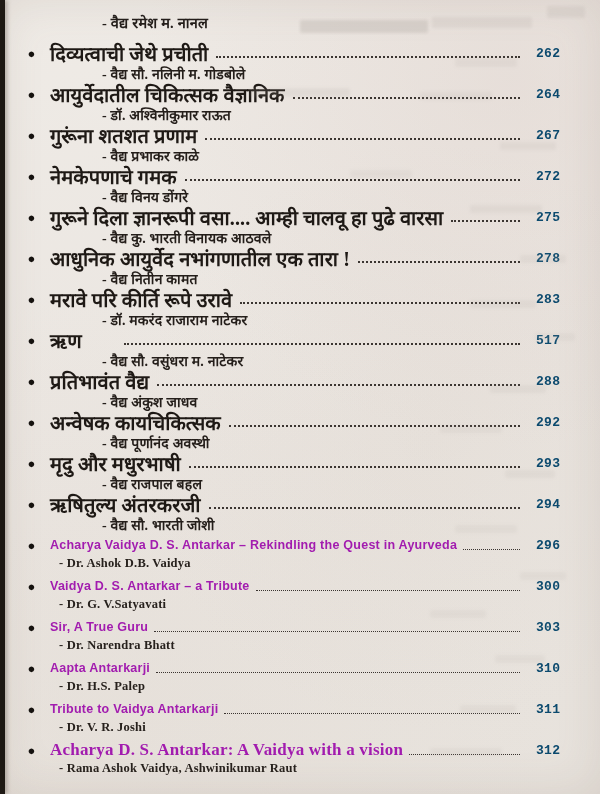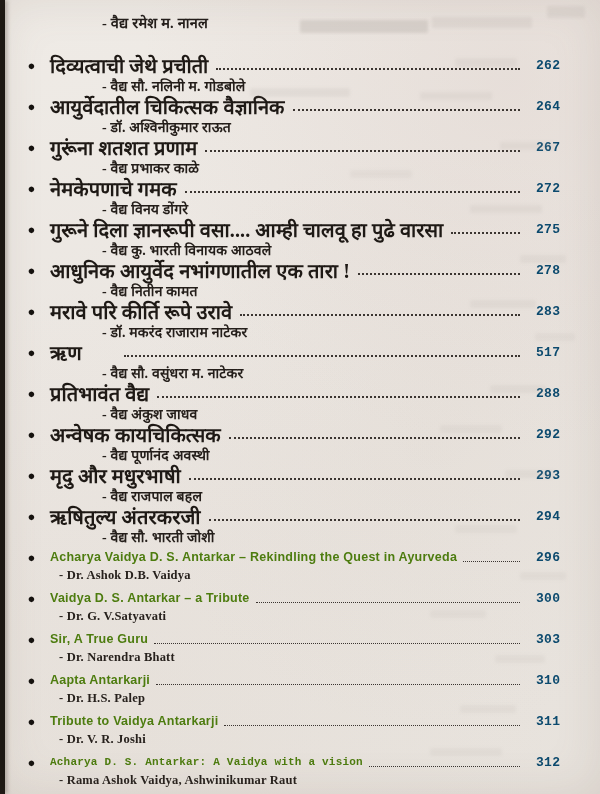--- a/index.html
+++ b/index.html
@@ -13,21 +13,21 @@
       linear-gradient(165deg,#efebe6 0%,#eae5e0 55%,#e7e2dc 100%);
   }
   .spine{
     position:absolute;left:0;top:0;width:5px;height:794px;
     background:#17130f;box-shadow:2px 0 4px rgba(70,55,45,.35);
   }
   .vignette{position:absolute;inset:0;pointer-events:none;
     box-shadow:inset 0 0 46px rgba(120,100,88,.14);}
   .toc{position:absolute;left:0;top:0;width:600px;padding-top:12px;box-sizing:border-box;}
   .lead-author{
-    padding-left:102px;height:26px;margin-bottom:16px;
+    padding-left:102px;height:26px;margin-bottom:4px;
     font-size:14.5px;font-weight:600;color:#221d1a;letter-spacing:.2px;
   }
   .entry{height:41px;}
   .trow{
     display:flex;align-items:center;
     padding-left:27px;padding-right:38px;height:22px;
   }
   .bullet{
     flex:none;width:9px;margin-right:14px;font-size:13px;line-height:9px;
     color:#15120f;display:flex;align-items:center;justify-content:center;
@@ -43,25 +43,25 @@
   .pageno{
     flex:none;width:26px;font-size:13px;font-weight:600;color:#0c4a6e;
     font-family:Liberation Mono, monospace;letter-spacing:.3px;
   }
   .arow{
     padding-left:102px;height:19px;
     font-size:14px;font-weight:700;color:#241e1a;letter-spacing:.2px;
   }
   .entry.latin .title{
     font-family:"Liberation Sans","DejaVu Sans",sans-serif;
-    font-size:12.5px;font-weight:700;color:#4d7c0f;letter-spacing:.25px;
+    font-size:12.5px;font-weight:700;color:#a21caf;letter-spacing:.25px;
   }
   .entry.latin.serif-title .title{
-    font-family:Liberation Mono, monospace;
-    font-size:11px;letter-spacing:.2px;
+    font-family:Liberation Serif, serif;
+    font-size:17px;letter-spacing:.2px;
   }
   .entry.latin .leader{border-bottom-width:1.8px;margin-left:6px;}
   .entry.latin .arow{
     font-family:"Liberation Serif","DejaVu Serif",serif;
     font-size:12.5px;font-weight:700;padding-left:59px;color:#27211d;
   }
   .ghost{
     position:absolute;background:#aba49e;border-radius:2px;
     filter:blur(1.6px);pointer-events:none;
   }

